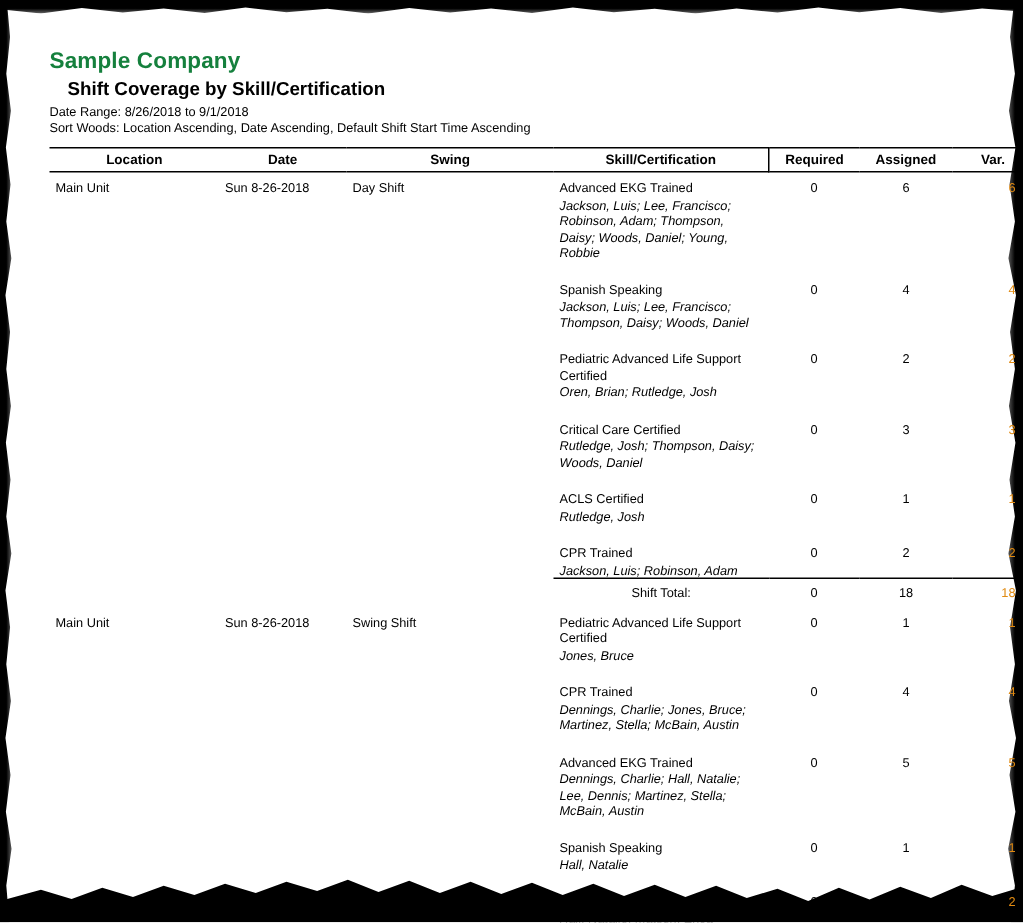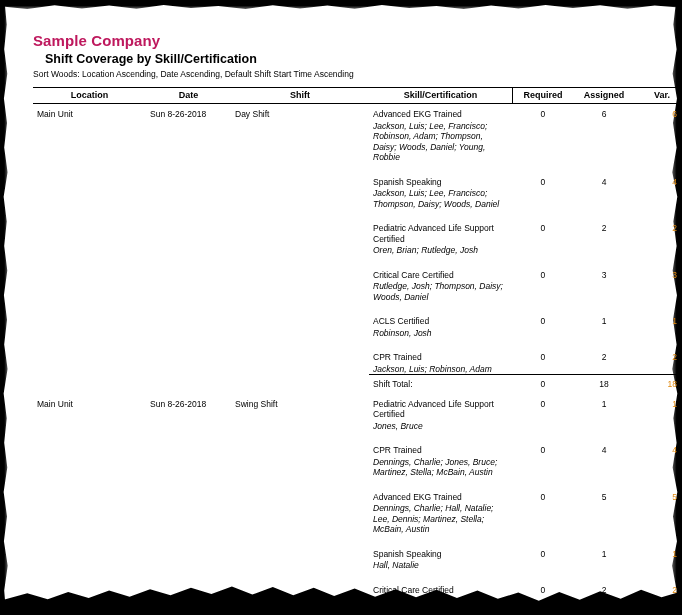--- a/index.html
+++ b/index.html
@@ -48,21 +48,21 @@
   }
 
   .content {
     position: absolute;
     left: 33px;
     top: 32px;
     width: 610px;
   }
 
   .company-name {
-    color: #be185d;
+    color: #15803d;
     font-size: 15px;
     font-weight: bold;
     margin: 0 0 3px 0;
     letter-spacing: 0.1px;
   }
   .report-title {
     color: #000;
     font-size: 12.5px;
     font-weight: bold;
     margin: 0 0 3px 12px;
@@ -131,21 +131,21 @@
     display: block;
     padding-top: 1px;
   }
   .spacer-row td { height: 9px; padding: 0; }
 
   tr.shift-total td {
     padding-top: 4px;
     padding-bottom: 4px;
   }
   tr.shift-total td.skill {
-    text-align: left;
+    text-align: center;
     font-weight: normal;
   }
   tr.shift-total td.num { font-weight: normal; }
   tr.total-rule td {
     border-top: 1px solid #000;
     height: 0;
     padding: 0;
     font-size: 0;
     line-height: 0;
   }
@@ -157,28 +157,29 @@
 
   <div class="edge edge-top"></div>
   <div class="edge edge-bottom"></div>
   <div class="edge edge-left"></div>
   <div class="edge edge-right"></div>
 
   <div class="content">
 
     <div class="company-name">Sample Company</div>
     <div class="report-title">Shift Coverage by Skill/Certification</div>
+    <div class="meta-line">Date Range: 8/26/2018 to 9/1/2018</div>
     <div class="meta-line">Sort Woods: Location Ascending, Date Ascending, Default Shift Start Time Ascending</div>
 
     <table class="report">
       <thead>
         <tr>
           <th class="col-loc">Location</th>
           <th class="col-date">Date</th>
-          <th class="col-shift">Shift</th>
+          <th class="col-shift">Swing</th>
           <th class="col-skill">Skill/Certification</th>
           <th class="col-req">Required</th>
           <th class="col-asg">Assigned</th>
           <th class="col-var">Var.</th>
         </tr>
       </thead>
       <tbody id="table-body">
           <tr>
             <td class="loc">Main Unit</td>
             <td class="date">Sun 8-26-2018</td>
@@ -248,21 +249,21 @@
             <td></td>
             <td></td>
             <td></td>
             <td></td>
             <td></td>
           </tr>
           <tr>
             <td class="loc"></td>
             <td class="date"></td>
             <td class="shift"></td>
-            <td class="skill"><span>ACLS Certified</span><span class="names">Robinson, Josh</span></td>
+            <td class="skill"><span>ACLS Certified</span><span class="names">Rutledge, Josh</span></td>
             <td class="num">0</td>
             <td class="num">1</td>
             <td class="num var">1</td>
           </tr>
           <tr class="spacer-row">
             <td></td>
             <td></td>
             <td></td>
             <td></td>
             <td></td>

